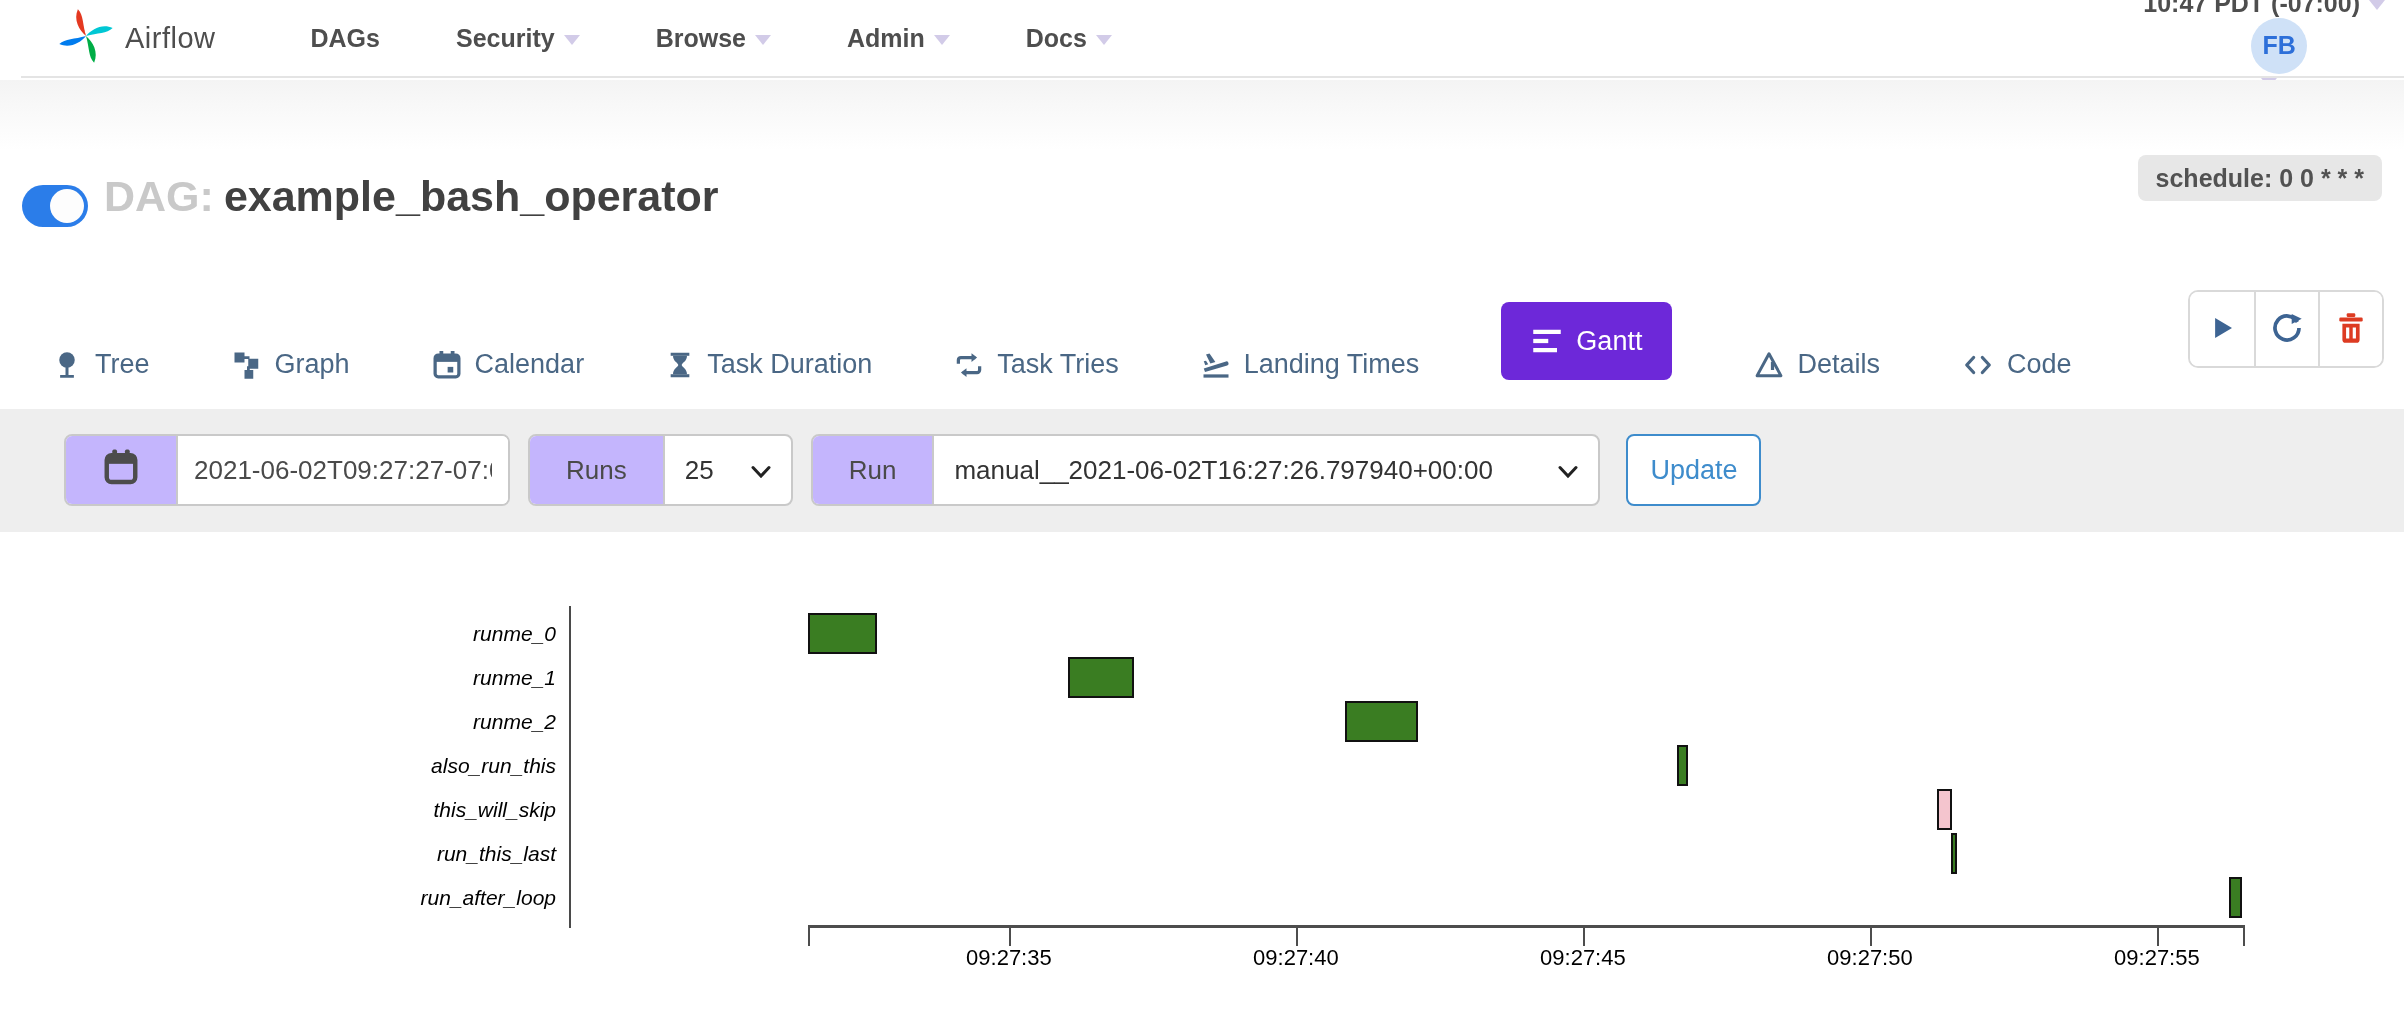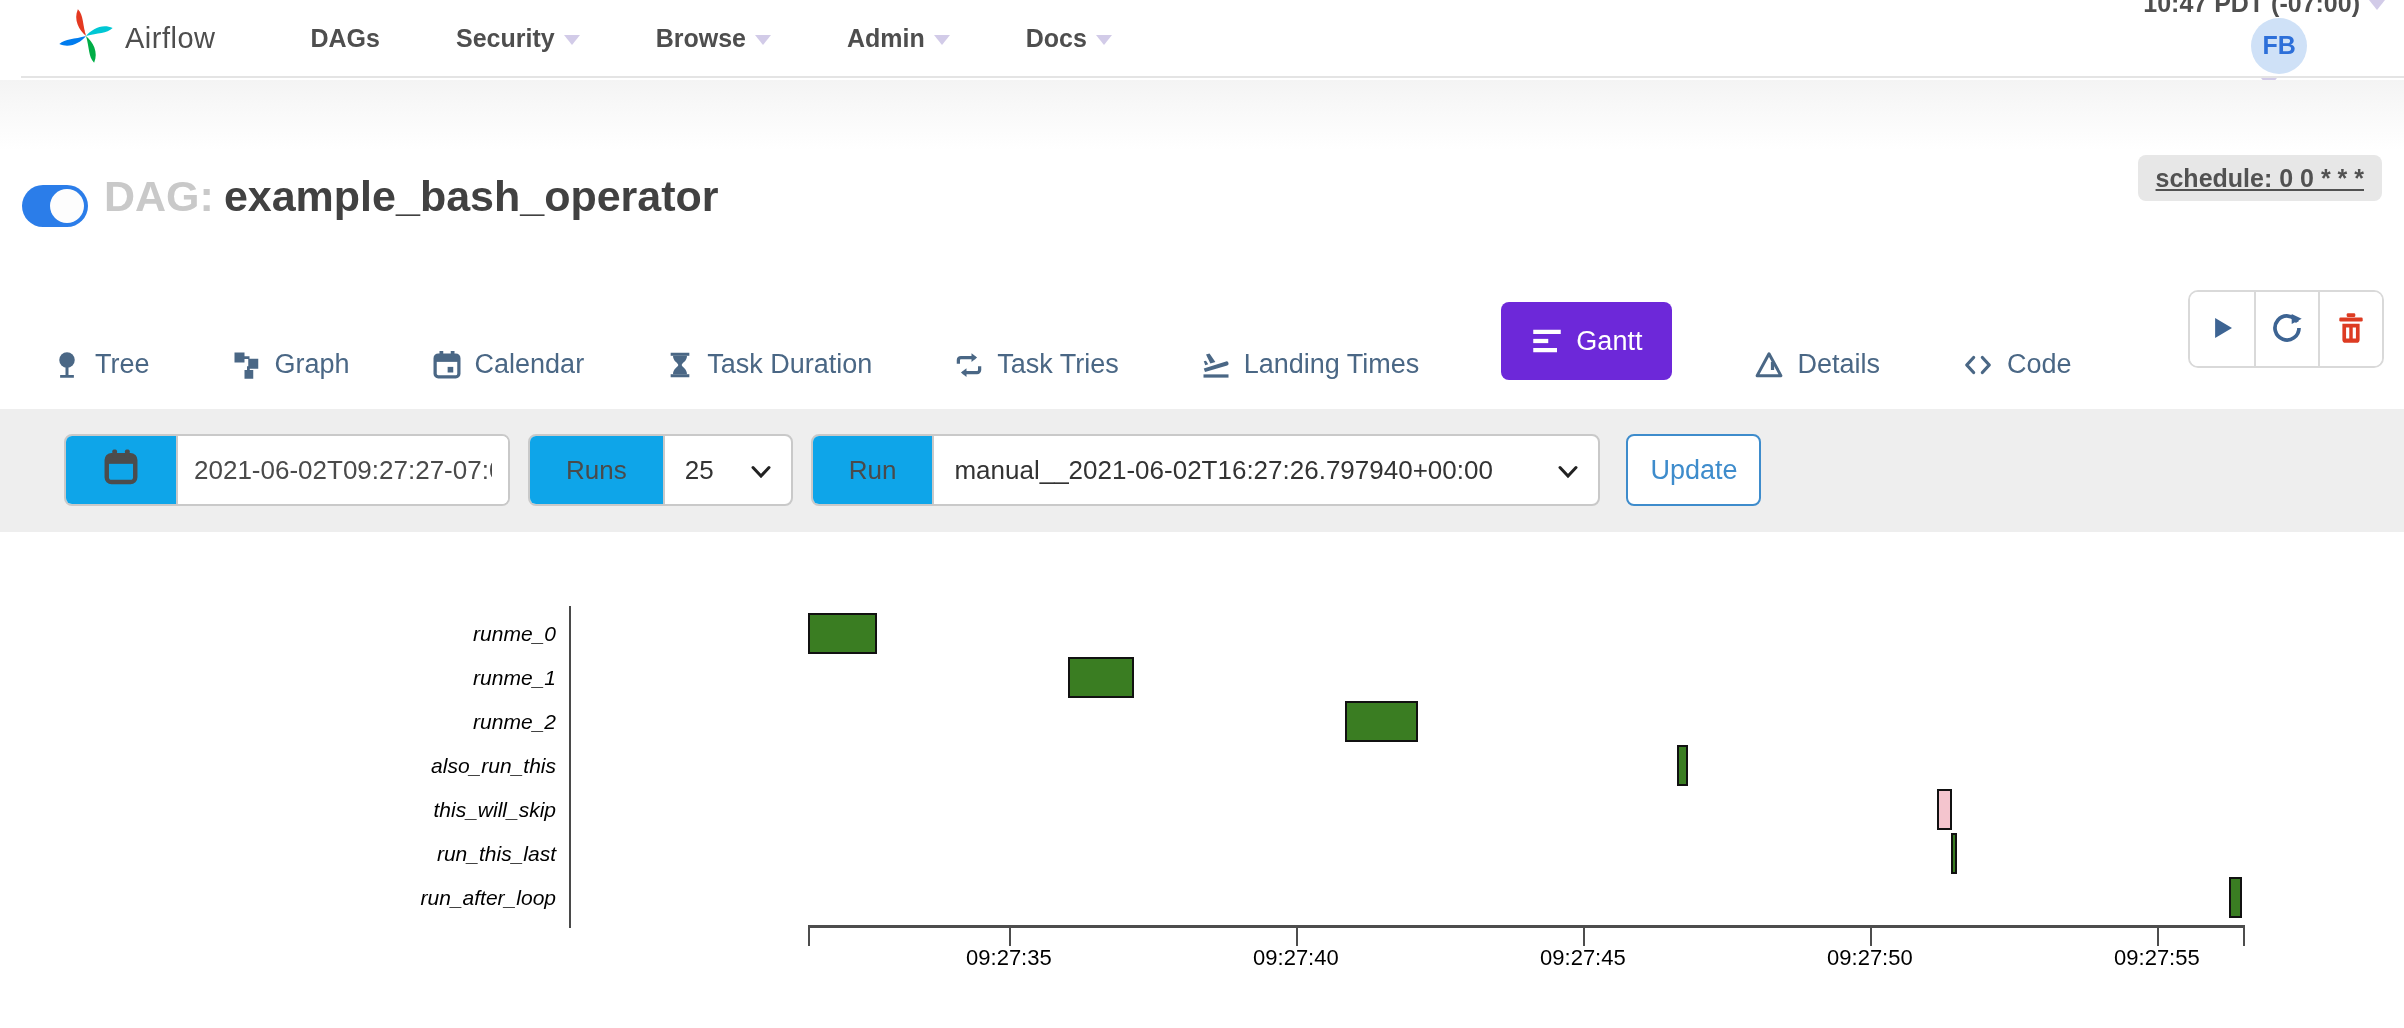--- a/index.html
+++ b/index.html
@@ -17,37 +17,37 @@
   .avatar { width:56px; height:56px; border-radius:50%; background:#cfe1f7; color:#2d6fd9; font-weight:bold; font-size:25px; display:flex; align-items:center; justify-content:center; margin-left:30px; cursor:pointer; }
   .hdr-gradient { position:absolute; top:80px; left:0; width:2404px; height:70px; background:linear-gradient(#f4f4f4, #ffffff); }
 
   
   .dag-header { position:absolute; top:150px; left:0; width:2404px; height:120px; }
   .toggle { position:absolute; left:22px; top:35px; width:66px; height:42px; border-radius:21px; background:#2b7de9; cursor:pointer; }
   .toggle .knob { position:absolute; right:4px; top:4px; width:34px; height:34px; border-radius:50%; background:#fdfdfd; }
   .dag-title { position:absolute; left:104px; top:22px; font-size:43px; font-weight:bold; white-space:nowrap; }
   .dag-prefix { color:#c9c9c9; margin-right:10px; }
   .dag-name { color:#414141; }
-  .schedule-badge { position:absolute; right:22px; top:5px; height:46px; line-height:46px; background:#e7e7e7; border-radius:8px; padding:0 18px; font-size:25px; font-weight:bold; color:#525252;text-decoration:underline; }
+  .schedule-badge { position:absolute; right:22px; top:5px; height:46px; line-height:46px; background:#e7e7e7; border-radius:8px; padding:0 18px; font-size:25px; font-weight:bold; color:#525252; }
 
   
   .tabs-row { position:absolute; top:280px; left:0; width:2404px; height:100px; }
   .tabs { position:absolute; left:52px; top:0; height:100px; display:flex; align-items:flex-end; gap:82px; }
   .tab { display:flex; align-items:center; gap:13px; font-size:27px; color:#4a6785; cursor:pointer; white-space:nowrap; }
   .tab svg { display:block; }
   .tab.active { background:#6d28d9; color:#fff; border-radius:8px; height:78px; padding:0 30px; }
   .actions { position:absolute; right:20px; top:10px; display:flex; border:2px solid #d9d9d9; border-radius:10px; overflow:hidden; background:#fff; }
   .action-btn { width:64px; height:74px; display:flex; align-items:center; justify-content:center; background:#fff; border:none; border-left:2px solid #d9d9d9; cursor:pointer; }
   .action-btn:first-child { border-left:none; }
 
   
   .filter-bar { position:absolute; top:409px; left:0; width:2404px; height:123px; background:#eeeeee; }
   .filter-inner { position:absolute; left:64px; top:25px; display:flex; align-items:center; }
   .igroup { display:flex; height:72px; border:2px solid #c9c9c9; border-radius:8px; overflow:hidden; background:#fff; }
-  .addon { background:#0ea5e9; display:flex; align-items:center; justify-content:center; font-size:26px; color:#4a4a4a; padding:0 36px; border-right:2px solid #c9c9c9; }
+  .addon { background:#c4b5fd; display:flex; align-items:center; justify-content:center; font-size:26px; color:#4a4a4a; padding:0 36px; border-right:2px solid #c9c9c9; }
   .field { display:flex; align-items:center; background:#fff; }
   .date-input { width:330px; height:100%; border:none; outline:none; font-size:26px; color:#4a4a4a; padding:0 16px; font-family:"Liberation Sans", sans-serif; white-space:nowrap; overflow:hidden; }
   .selectbox { display:flex; align-items:center; justify-content:space-between; gap:18px; padding:0 20px; font-size:26px; color:#333; cursor:pointer; height:100%; }
   .gap18 { width:18px; } .gap26 { width:26px; }
   .update-btn { height:72px; padding:0 22px; background:#fff; border:2px solid #3e8ccc; border-radius:8px; color:#3e8ccc; font-size:27px; cursor:pointer; font-family:"Liberation Sans", sans-serif; }
 
   
   .gantt { position:absolute; top:545px; left:0; width:2404px; height:483px; background:#fff; }
   .g-label { position:absolute; width:556px; text-align:right; font-size:21px; color:#000; height:41px; line-height:41px; white-space:nowrap;font-style:italic; }
   .g-vline { position:absolute; left:569px; top:61px; width:2px; height:322px; background:#4a4a4a; }

